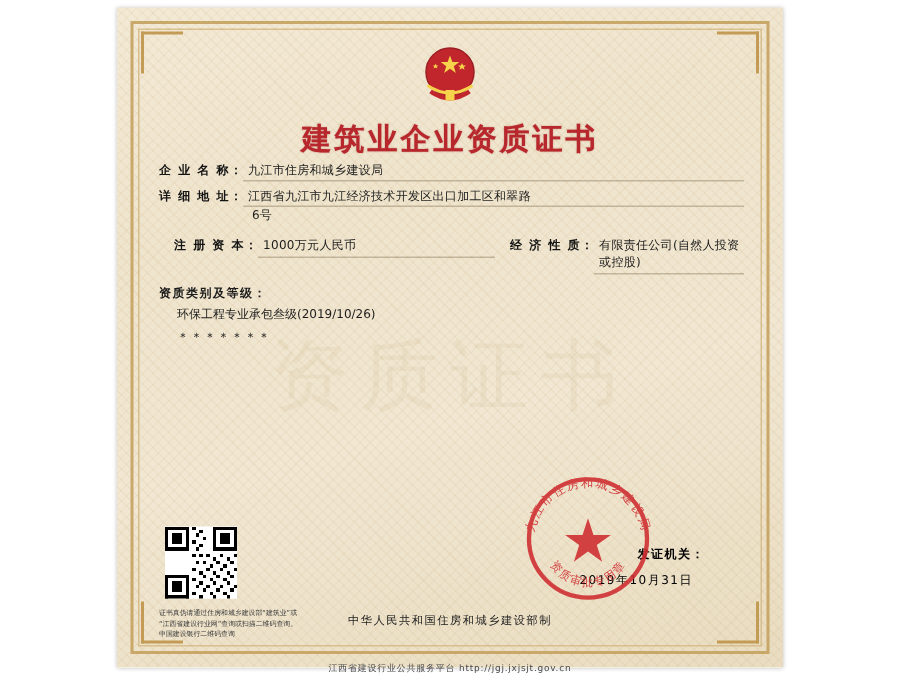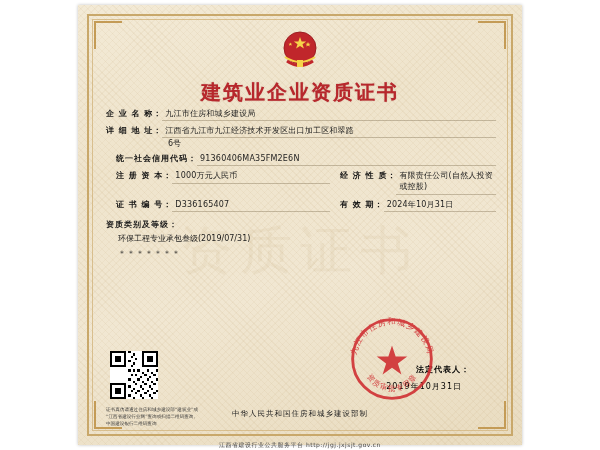--- a/index.html
+++ b/index.html
@@ -277,54 +277,40 @@
         <span class="val">九江市住房和城乡建设局</span>
       </div>
 
       <div class="row">
         <span class="lbl">详 细 地 址：</span>
         <span class="val">江西省九江市九江经济技术开发区出口加工区和翠路</span>
       </div>
       <div class="addr-cont">6号</div>
 
       <div class="row two">
-        <div class="half" style="flex:1.35 1 0;">
-          <span class="lbl">统一社会信用代码：</span>
-          <span class="val">91360406MA35FM2E6N</span>
-        </div>
       </div>
 
       <div class="row two multiline">
         <div class="half" style="flex:1.35 1 0;">
           <span class="lbl">注 册 资 本：</span>
           <span class="val">1000万元人民币</span>
         </div>
         <div class="half" style="flex:1 1 0;">
           <span class="lbl">经 济 性 质：</span>
           <span class="val">有限责任公司(自然人投资或控股)</span>
         </div>
       </div>
 
-      <div class="row two">
-        <div class="half" style="flex:1.35 1 0;">
-          <span class="lbl">证 书 编 号：</span>
-          <span class="val">D336165407</span>
-        </div>
-        <div class="half" style="flex:1 1 0;">
-          <span class="lbl">有 效 期：</span>
-          <span class="val">2024年10月31日</span>
-        </div>
-      </div>
 
       <div class="scope-title">资质类别及等级：</div>
-      <div class="scope-body">环保工程专业承包叁级(2019/07/31)</div>
+      <div class="scope-body">环保工程专业承包叁级(2019/10/26)</div>
       <div class="scope-body stars">＊＊＊＊＊＊＊</div>
     </div>
 
-    <div class="issuer">法定代表人：</div>
+    <div class="issuer">发证机关：</div>
     <div class="issue-date">2019年10月31日</div>
     <div class="footer-line">中华人民共和国住房和城乡建设部制</div>
 
     <div class="seal">
       <svg viewBox="0 0 100 100" width="96" height="96">
         <defs>
           <path id="arcTop" d="M 12,52 A 38,38 0 0 1 88,52"></path>
           <path id="arcBottom" d="M 22,64 A 30,30 0 0 0 78,64"></path>
         </defs>
         <circle cx="50" cy="50" r="41" fill="none" stroke="#cf2b2f" stroke-width="3"></circle>

